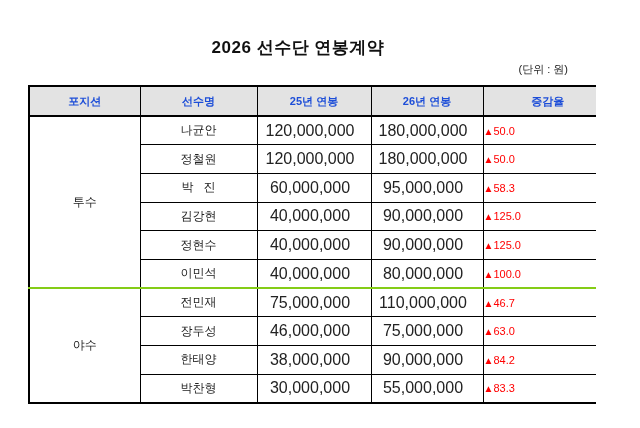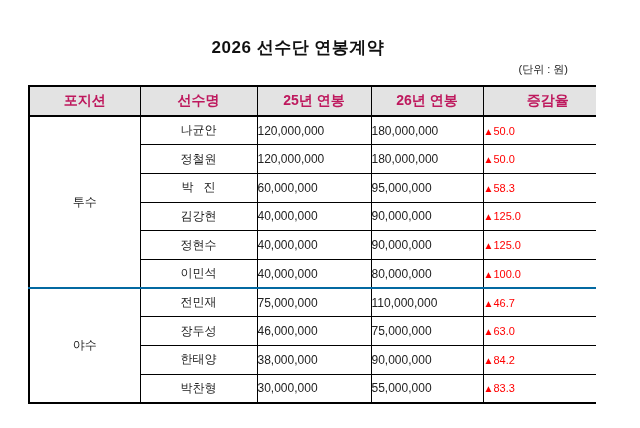--- a/index.html
+++ b/index.html
@@ -46,57 +46,57 @@
   col.c-s25  { width: 114px; }
   col.c-s26  { width: 112px; }
   col.c-chg  { width: 130px; }
   th, td {
     border: 1px solid #000000;
     overflow: hidden;
   }
   thead tr { height: 30px; }
   thead th {
     background: #e3e3e3;
-    font-size: 14px;
+    font-size: 11px;
     font-weight: bold;
     text-align: center;
     vertical-align: middle;
-    color: #be185d;
+    color: #1d4ed8;
     border-bottom: 2px solid #000000;
   }
   tbody tr { height: 28.7px; }
   td.pos {
     text-align: center;
     vertical-align: middle;
     font-size: 12px;
     color: #222222;
   }
   td.name {
     text-align: center;
     vertical-align: middle;
     font-size: 12px;
     color: #222222;
     white-space: pre;
   }
   td.num {
-    text-align: left;
+    text-align: center;
     vertical-align: middle;
-    font-size: 12px;
+    font-size: 16px;
     color: #222222;
     padding-right: 8px;
     font-variant-numeric: tabular-nums;
   }
   td.chg {
     vertical-align: middle;
     font-size: 11px;
     color: #ff0000;
     white-space: nowrap;
   }
   td.chg .tri { font-size: 10px; }
-  tr.section-top td { border-top: 2px solid #0369a1; }
+  tr.section-top td { border-top: 2px solid #84cc16; }
 </style>
 </head>
 <body>
 
 <div class="page">
 
   <div class="title">2026 선수단 연봉계약</div>
   <div class="unit-note">(단위 : 원)</div>
 
   <table class="salary">

